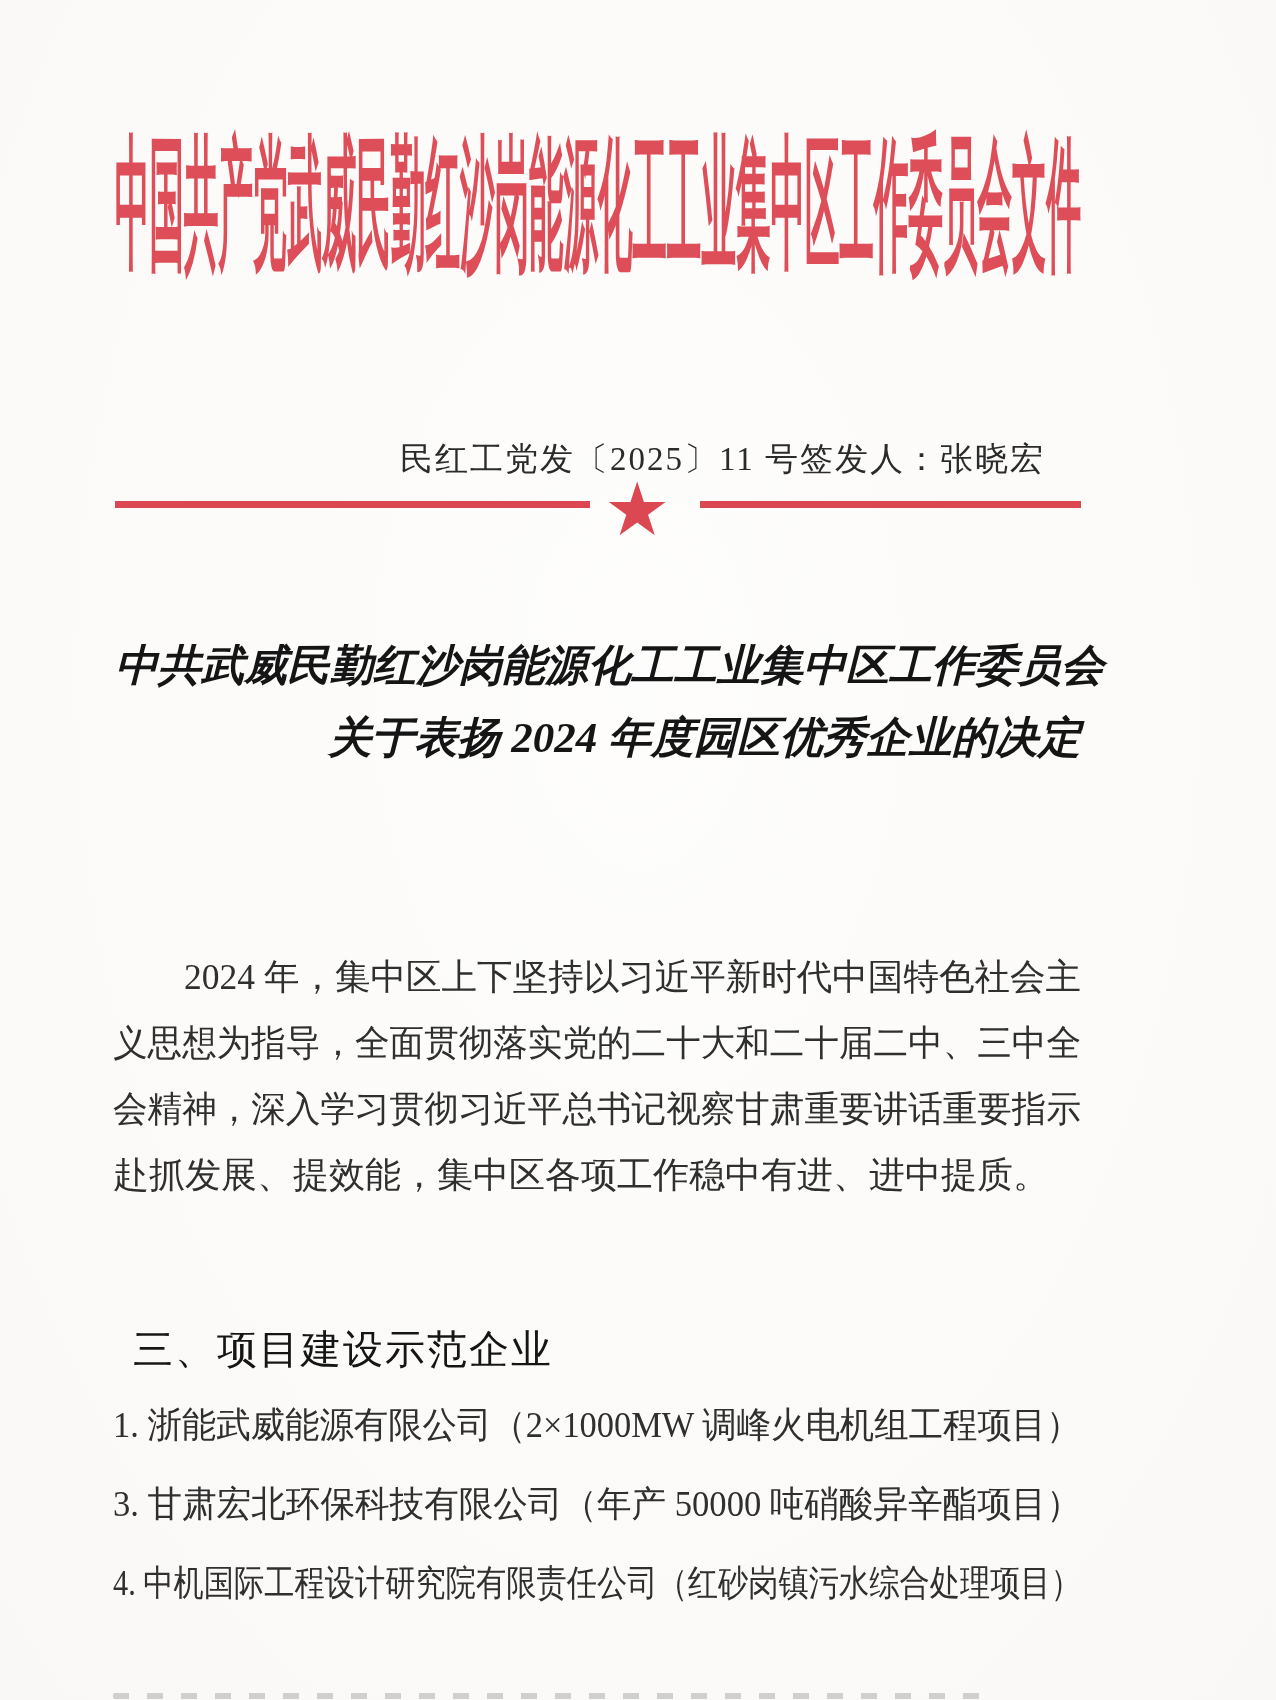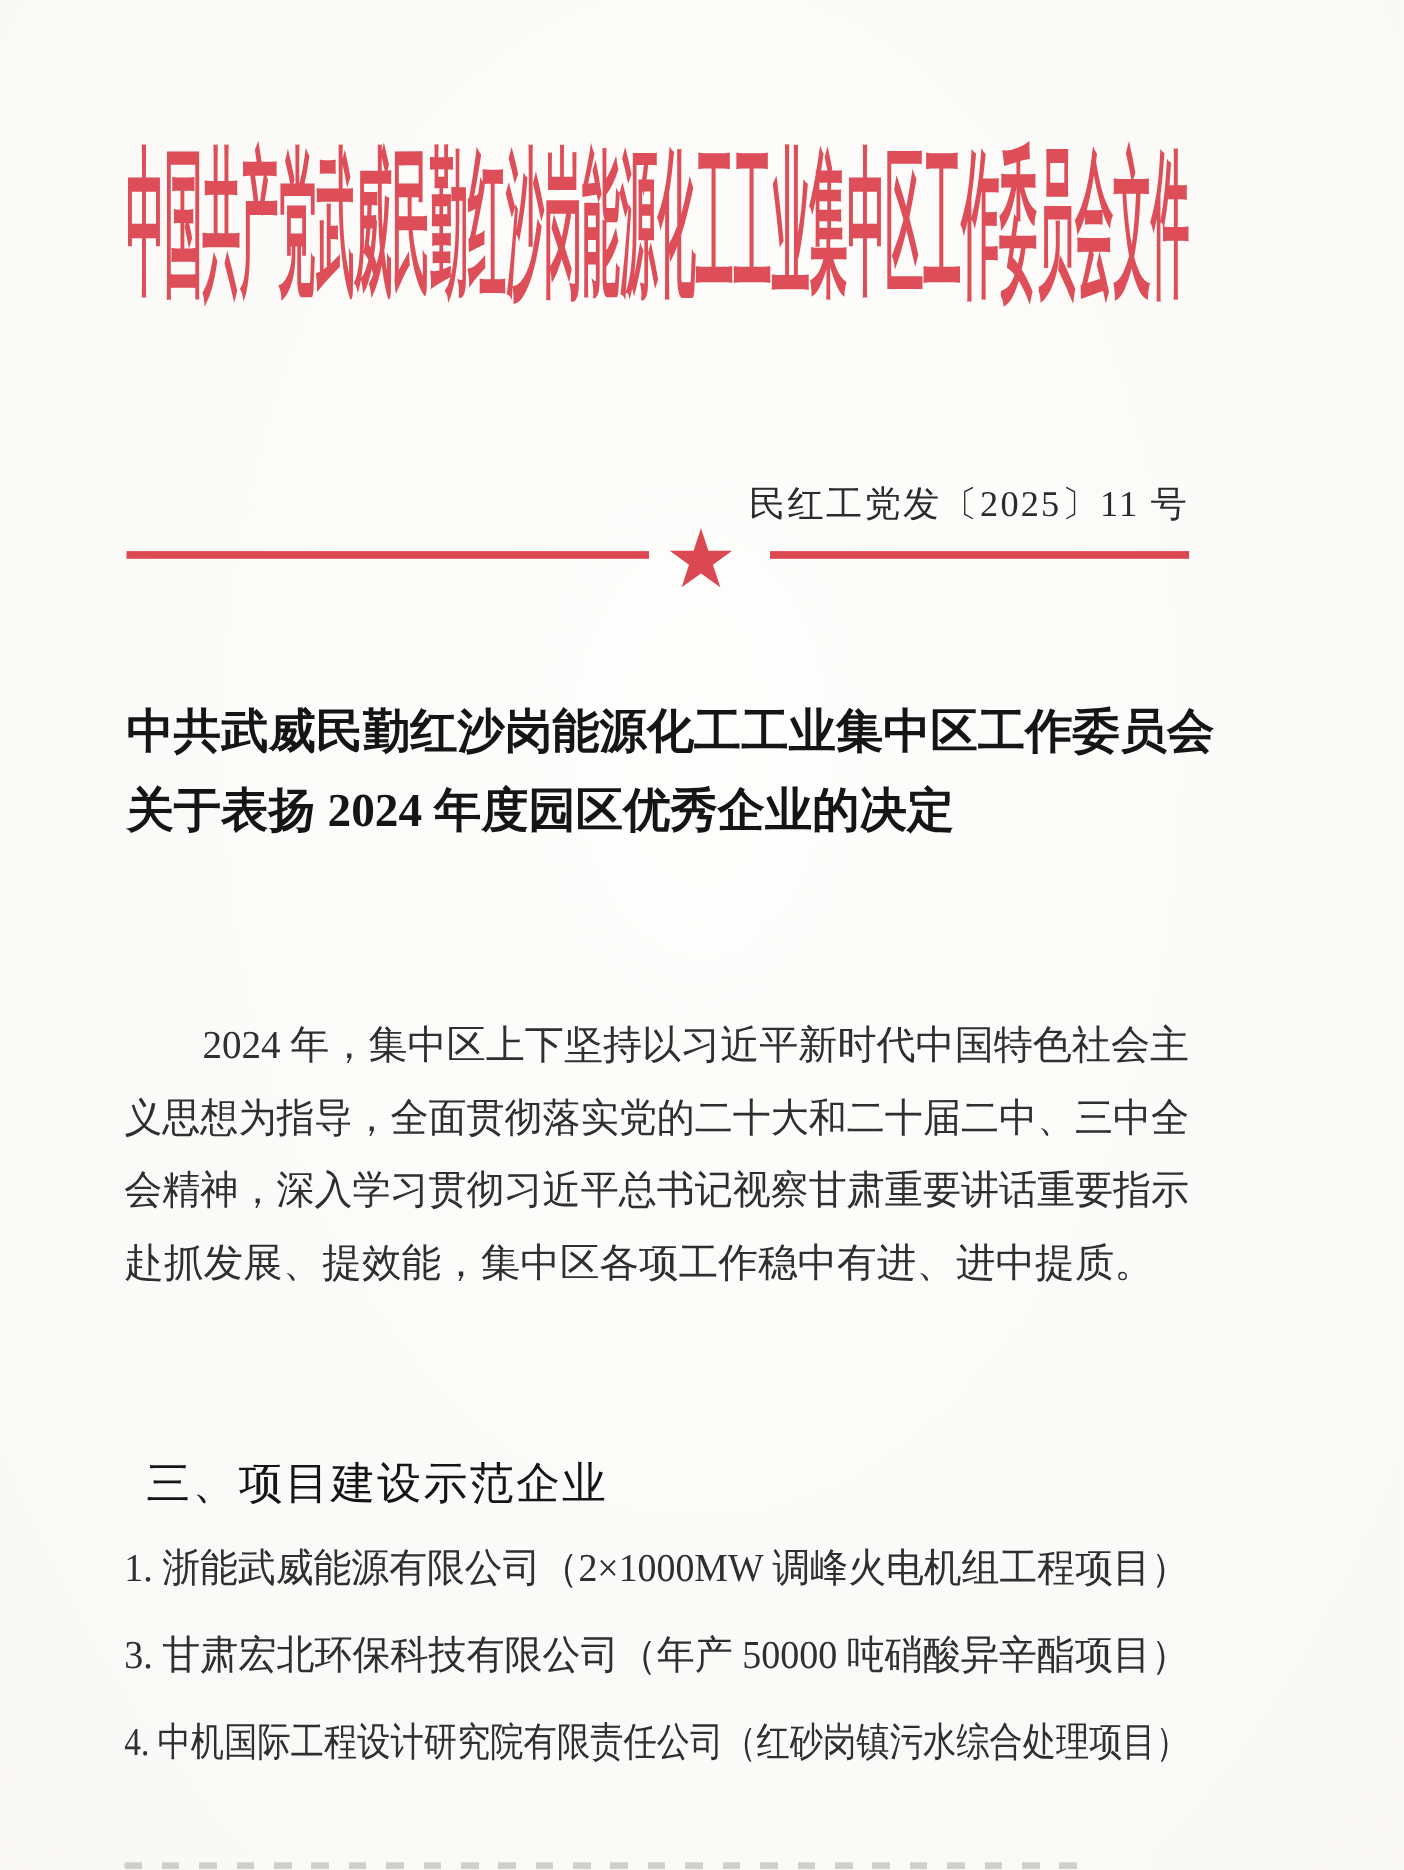--- a/index.html
+++ b/index.html
@@ -67,30 +67,31 @@
     font-size: 74px; line-height: 62px;
     color: var(--accent-red);
     transform: translateY(5px);
     font-family: "DejaVu Sans", sans-serif;
   }
 
   
   .doc-title {
     position: absolute; top: 630px; left: 115px;
     width: 966px;
-    text-align: left;
+    text-align: right;
     font-size: 43px; line-height: 72px;
     font-weight: bold;
     color: var(--ink-dark);
+    font-style: italic;
   }
   .doc-title-line { white-space: nowrap; }
 
   
   .body-para {
-    position: absolute; top: 917px; left: 113px;
+    position: absolute; top: 944px; left: 113px;
     width: 968px;
     font-size: 36px; line-height: 66px;
     color: var(--ink);
   }
   .body-line { white-space: nowrap; }
   .body-line:first-child { text-indent: 2em; }
 
   
   .section-heading {
     position: absolute; top: 1326px; left: 133px;
@@ -124,20 +125,23 @@
 <body>
 
 <div class="page">
 
   <div class="red-head">
     <span class="red-head-text" style="transform: scaleX(0.237931); transform-origin: left center;">中国共产党武威民勤红沙岗能源化工工业集中区工作委员会文件</span>
   </div>
 
   <div class="doc-info">
     <span class="doc-number">民红工党发〔2025〕11 号</span>
+    <span class="signer">
+      <span>签发人：</span><span>张晓宏</span>
+    </span>
   </div>
 
   <div class="divider">
     <span class="divider-line-left"></span>
     <span class="divider-star">★</span>
     <span class="divider-line-right"></span>
   </div>
 
   <div class="doc-title">
       <div class="doc-title-line">中共武威民勤红沙岗能源化工工业集中区工作委员会</div>

